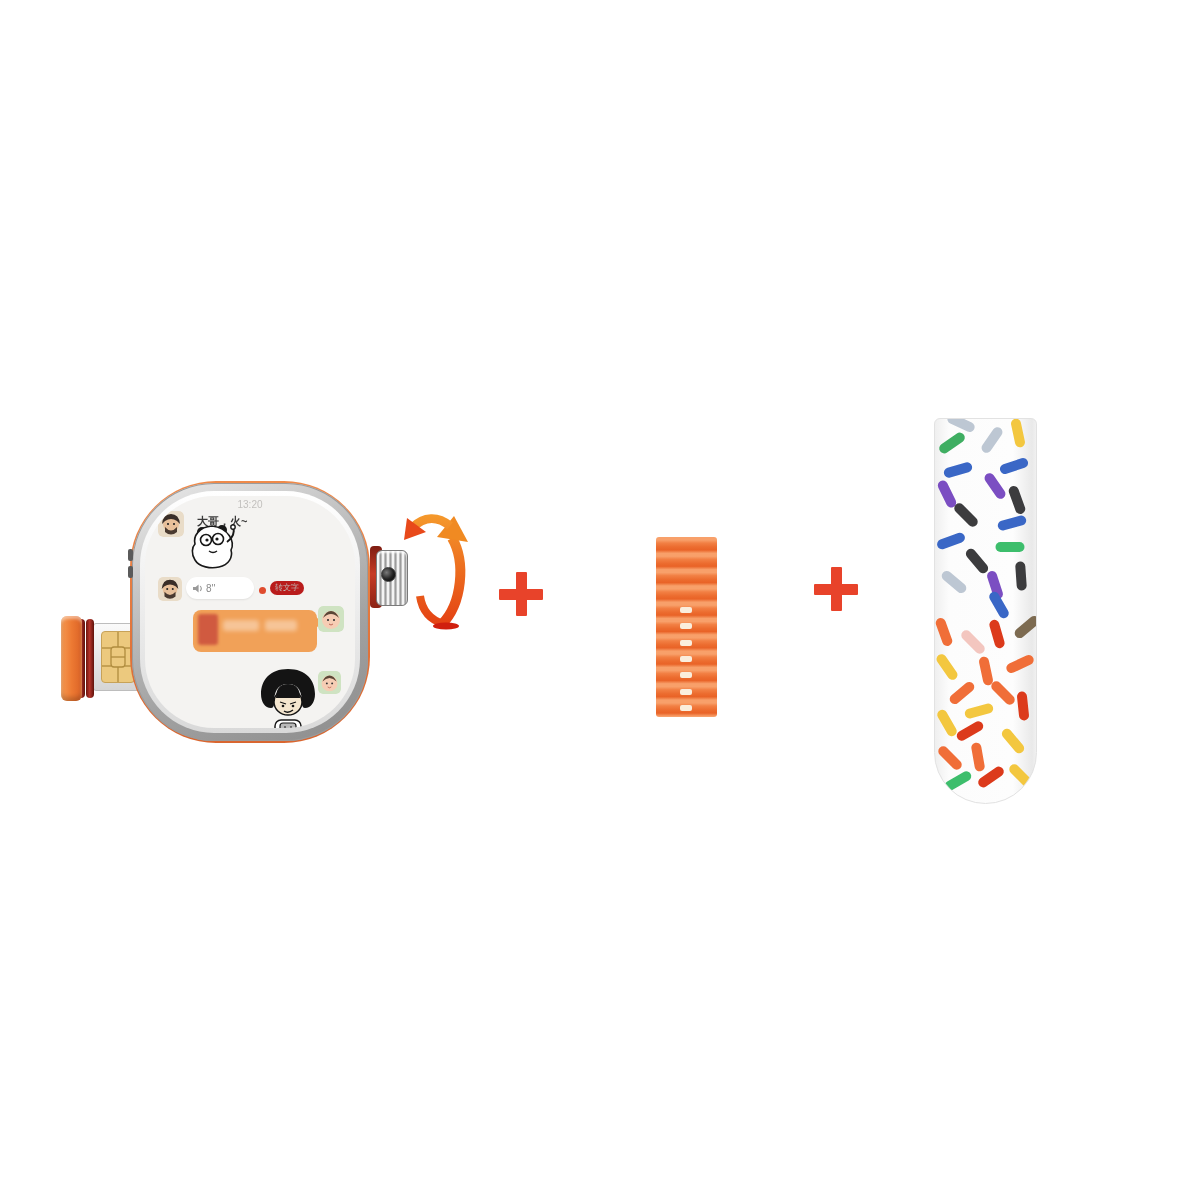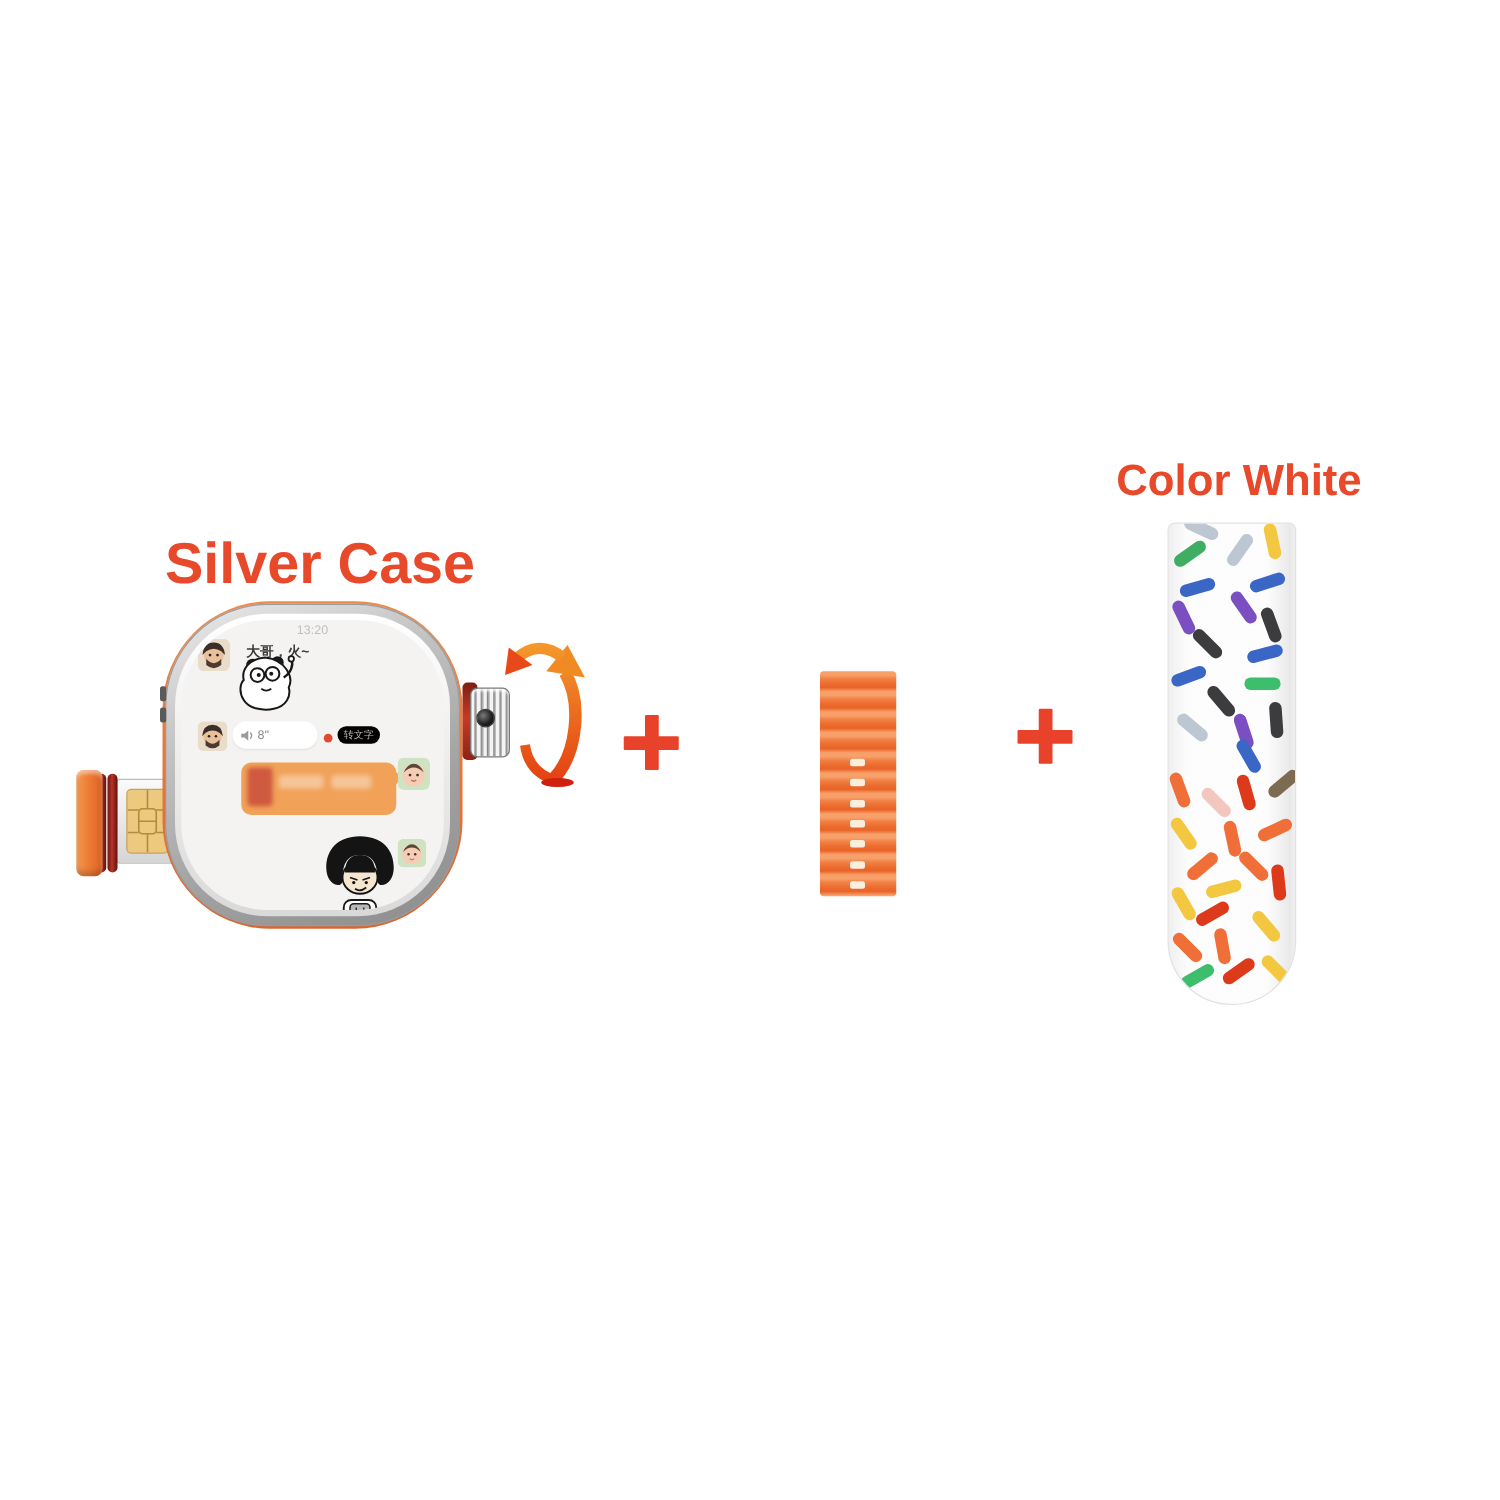--- a/index.html
+++ b/index.html
@@ -29,21 +29,21 @@
   .status-time{position:absolute;left:0;top:3px;width:100%;text-align:center;
                font-size:10px;color:#C2C0BE;}
   .avatar{position:absolute;border-radius:5px;overflow:hidden;}
   .chat-msg{position:absolute;left:52px;top:18px;font-size:11px;font-weight:bold;color:#3a3a3a;}
   .voice-bubble{position:absolute;left:41px;top:81px;width:68px;height:22px;border-radius:11px;
                 background:#ffffff;box-shadow:0 1px 2px rgba(0,0,0,.08);
                 display:flex;align-items:center;padding:0 6px;gap:3px;box-sizing:border-box;
                 font-size:10px;color:#8a8a8a;}
   .record-dot{position:absolute;left:114px;top:91px;width:7px;height:7px;border-radius:50%;background:#DF4B2E;}
   .voice-pill{position:absolute;left:125px;top:85px;height:14px;line-height:14px;padding:0 5px;
-              border-radius:7px;background:#000000;color:#BFBDBA;font-size:8px;}
+              border-radius:7px;background:#b91c1c;color:#BFBDBA;font-size:8px;}
   .orange-bubble{position:absolute;left:48px;top:114px;width:124px;height:42px;border-radius:8px;
                  background:#F1A158;}
   .orange-bubble .tail{position:absolute;right:-3px;top:8px;width:9px;height:9px;background:#F1A158;
                        transform:rotate(45deg);}
   .red-block{position:absolute;left:5px;top:4px;width:20px;height:31px;border-radius:3px;
              background:#D05A40;filter:blur(1.5px);}
   .blur-strip{position:absolute;top:10px;height:11px;border-radius:3px;
               background:rgba(255,255,255,.38);filter:blur(2px);}
 
   
@@ -76,22 +76,20 @@
               border-radius:6px 6px 52px 52px;border:1px solid #e2e2e2;box-sizing:border-box;
               background:linear-gradient(90deg,#efefef 0px,#fcfcfc 14px,#fdfdfd 78px,#e9e9e9 97px,#f4f4f4 103px);
               overflow:hidden;}
   .sprinkle{position:absolute;width:29px;height:10px;border-radius:6px;}
 </style>
 </head>
 <body>
 
 <div id="canvas">
 
-  <div class="title title-lg" style="left:132px;top:423px;">Silver Case</div>
-  <div class="title title-md" style="left:893px;top:365px;">Color White</div>
 
   <div>
     <div class="sim-tray"></div>
     <div class="sim-chip">
       <svg width="32" height="50" viewBox="0 0 32 50" style="position:absolute;left:0;top:0;">
         <g stroke="#B08C3E" stroke-width="1.3" fill="none">
           <path d="M16,0 V15"></path>
             <path d="M16,50 V35"></path>
           <path d="M0,16 H9"></path>
             <path d="M32,16 H23"></path>

